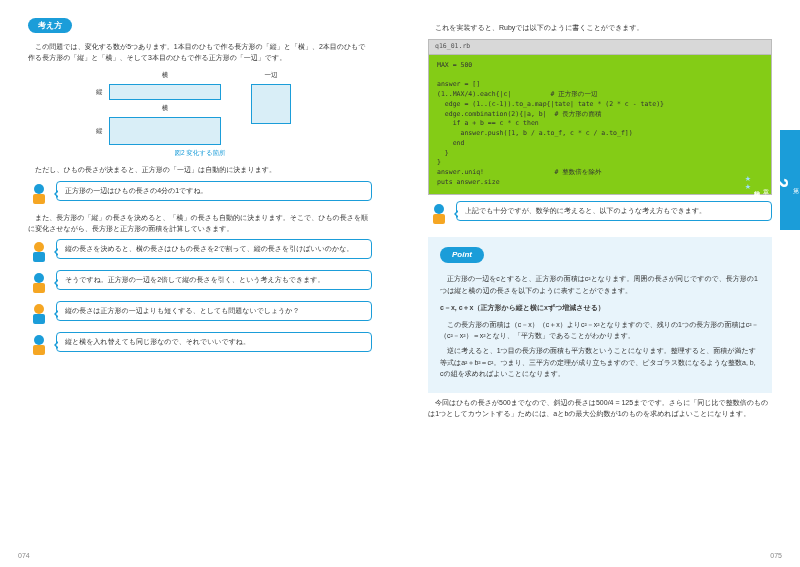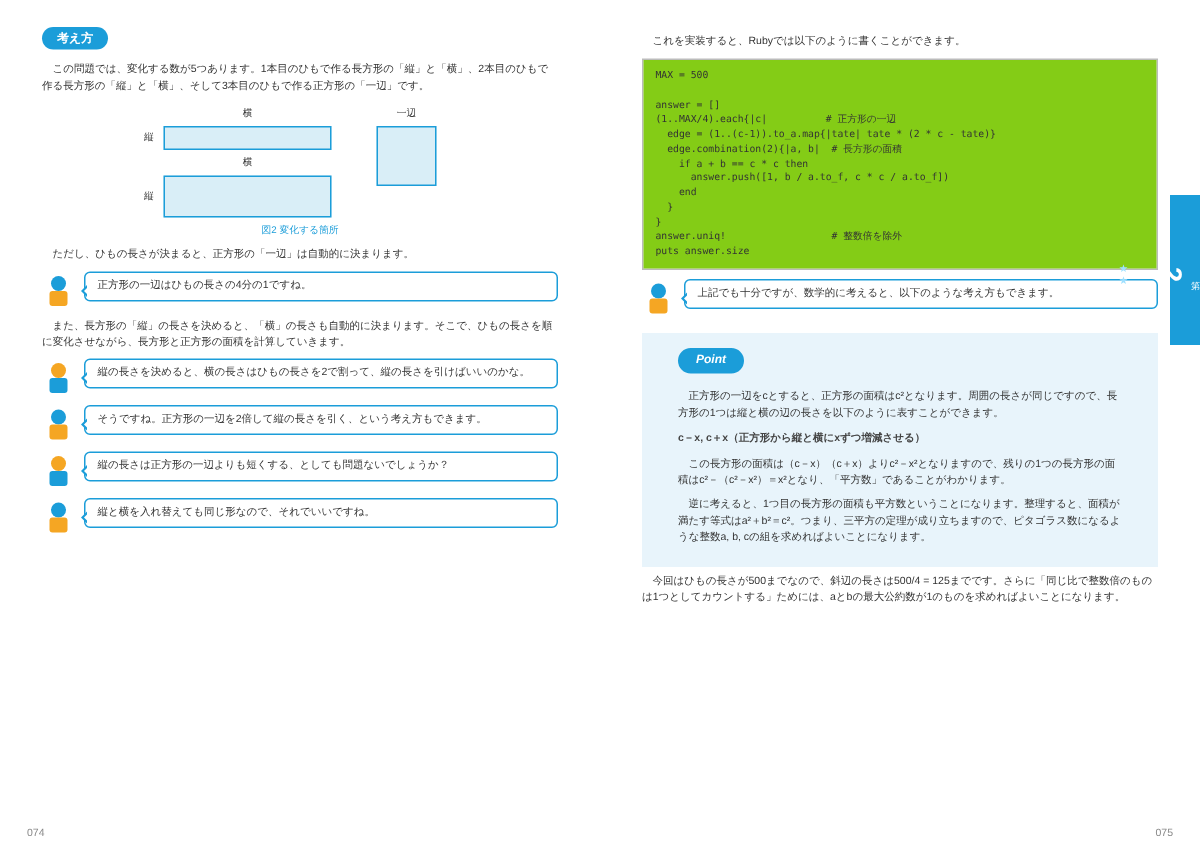--- a/index.html
+++ b/index.html
@@ -117,21 +117,21 @@
     border-bottom: 1px solid #bbb;
   }
   .code-body {
     background: #84cc16;
     color: #333;
     padding: 6px 8px;
     white-space: pre;
   }
   .point-box {
     background: #e8f4fb;
-    padding: 10px 24px;
+    padding: 10px 12px;
     margin-top: 10px;
     font-size: 7px;
     line-height: 1.6;
   }
   .point-label {
     display: inline-block;
     background: #1b9dd9;
     color: #fff;
     border-radius: 10px;
     padding: 2px 12px;
@@ -243,20 +243,21 @@
     <div class="bubble">縦と横を入れ替えても同じ形なので、それでいいですね。</div>
   </div>
 
   <div class="page-num">074</div>
 </div>
 
 <div class="page page-right">
   <p class="body-text">これを実装すると、Rubyでは以下のように書くことができます。</p>
 
   <div class="code-block">
+    <div class="code-title">q16_01.rb</div>
     <div class="code-body">MAX = 500
 
 answer = []
 (1..MAX/4).each{|c|          # 正方形の一辺
   edge = (1..(c-1)).to_a.map{|tate| tate * (2 * c - tate)}
   edge.combination(2){|a, b|  # 長方形の面積
     if a + b == c * c then
       answer.push([1, b / a.to_f, c * c / a.to_f])
     end
   }

